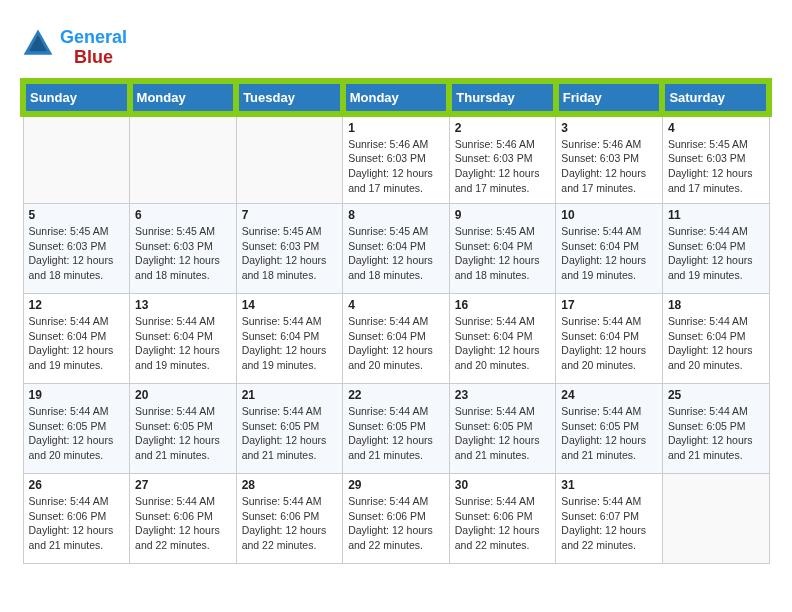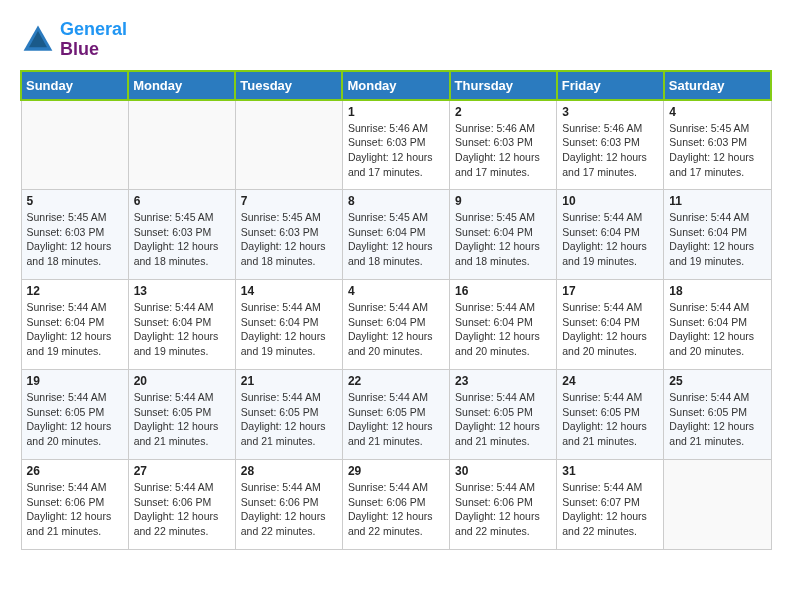--- a/index.html
+++ b/index.html
@@ -19,20 +19,21 @@
     .logo {
       display: flex;
       align-items: center;
       gap: 4px;
     }
     .logo-text {
       font-size: 18px;
       font-weight: bold;
       color: #1a1a2e;
       line-height: 1.1;
+      margin-top: 8px;
     }
     .logo-text span {
       color: #2196F3;
     }
     .logo-icon {
       width: 36px;
       height: 36px;
     }
     .title-block {
       text-align: right;
@@ -50,21 +51,21 @@
       width: 100%;
       border-collapse: collapse;
       border: 1px solid #ccc;
     }
     .calendar th {
       background-color: #2b7bbf;
       color: white;
       padding: 6px 4px;
       font-size: 13px;
       text-align: left;
-      border: 2px solid #84cc16;
+      border: 6px solid #84cc16;
     }
     .calendar td {
       border: 1px solid #ccc;
       vertical-align: top;
       padding: 4px 5px;
       font-size: 11px;
       color: #222;
       height: 90px;
       width: calc(100% / 7);
       background: #fff;
@@ -90,21 +91,21 @@
 <body>
 
 <div class="header">
   <div class="logo">
     <svg class="logo-icon" viewBox="0 0 40 40">
       <polygon points="20,4 36,32 4,32" fill="#2b7bbf"></polygon>
       <polygon points="20,10 30,28 10,28" fill="#1a5a8a"></polygon>
     </svg>
     <div class="logo-text">
       <div><span>General</span></div>
-      <div style="color:#701a75;">Blue</div>
+      <div style="color:#b91c1c;text-align:center;">Blue</div>
     </div>
   </div>
 </div>
 
 <table class="calendar">
   <thead>
     <tr id="header-row">
         <th>Sunday</th>
         <th>Monday</th>
         <th>Tuesday</th>

